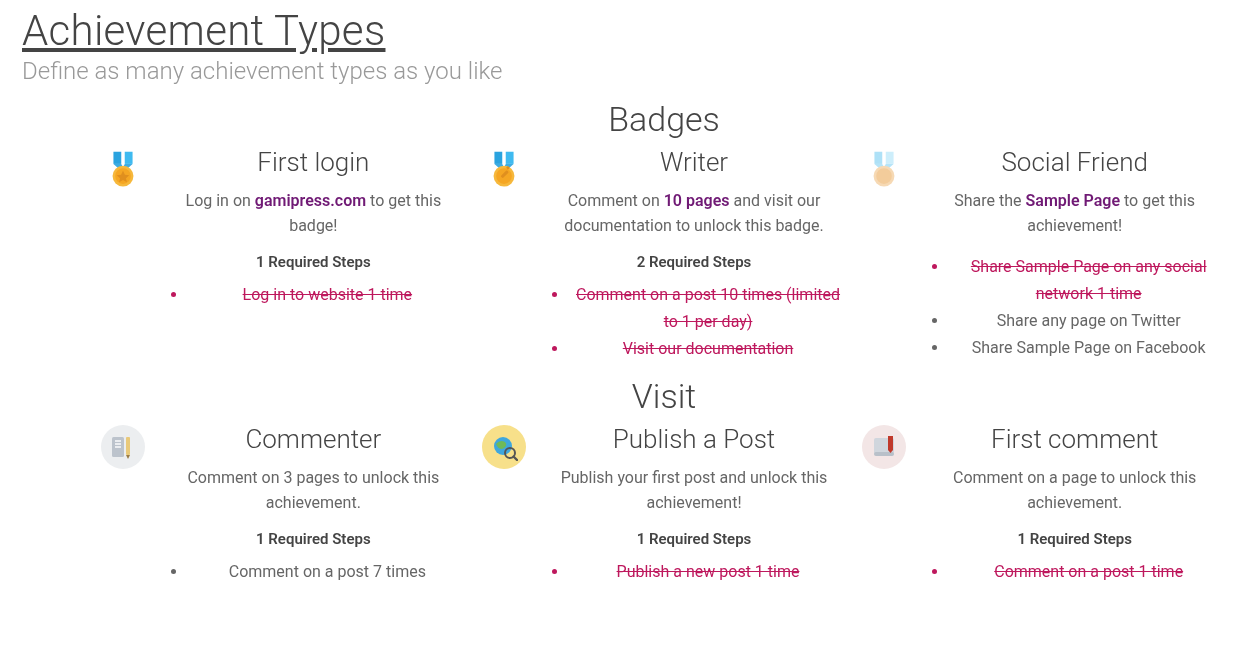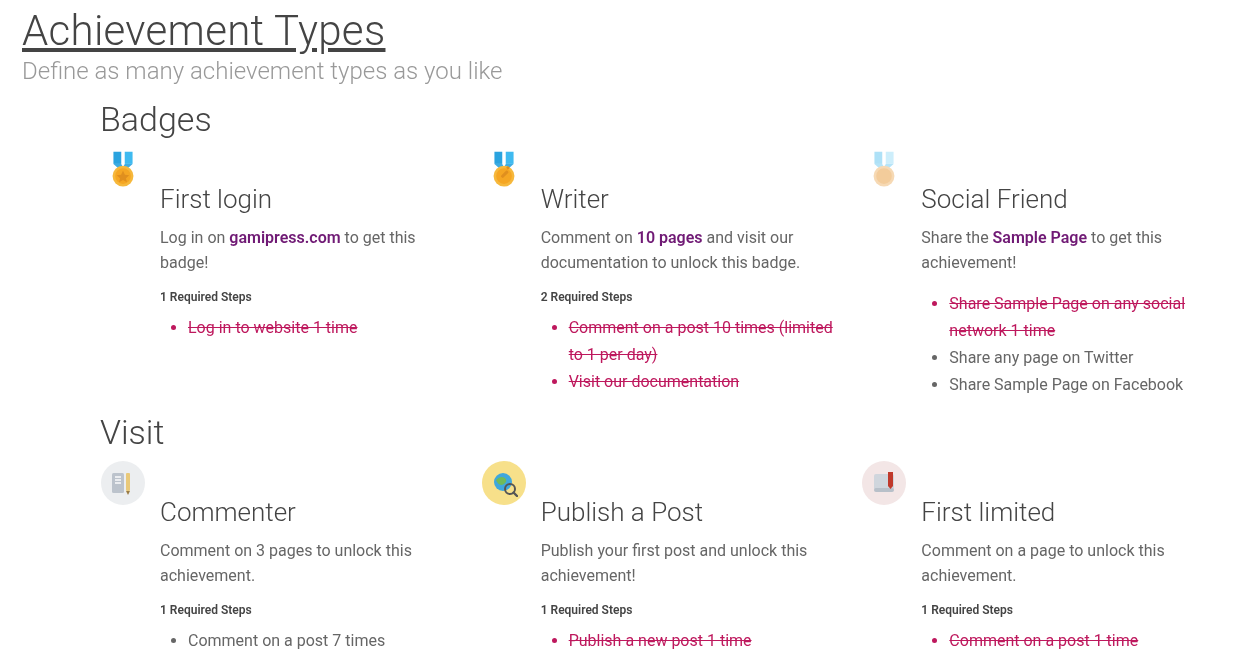--- a/index.html
+++ b/index.html
@@ -21,20 +21,21 @@
   }
   p.subtitle {
     font-size: 24px;
     font-weight: 300;
     color: #999;
     margin-top: 2px;
   }
   .section {
     margin-left: 78px;
     margin-top: 14px;
+    text-align: center;
   }
   h2.section-title {
     font-size: 34px;
     font-weight: 300;
     color: #444;
     margin-bottom: 8px;
   }
   .grid {
     display: flex;
     gap: 14px;
@@ -52,31 +53,30 @@
     display: flex;
     align-items: center;
     justify-content: center;
   }
   .card-body { flex: 1; }
   .card h3 {
     font-size: 26px;
     font-weight: 300;
     color: #444;
     margin-bottom: 12px;
-    margin-top: 37px;
   }
   .card .desc {
     font-size: 16px;
     color: #666;
     line-height: 1.55;
     margin-bottom: 14px;
   }
   .card .desc b { color: #701a75; font-weight: 600; }
   .req-steps {
-    font-size: 12px;
+    font-size: 15px;
     color: #444;
     font-weight: 600;
     margin-bottom: 10px;
   }
   ul.steps {
     list-style: disc;
     padding-left: 28px;
     font-size: 16px;
     color: #666;
     line-height: 1.7;
@@ -216,21 +216,21 @@
             <div class="icon-circle" style="background:#f3e6e6">
       <svg width="30" height="28" viewBox="0 0 30 28">
         <rect x="5" y="5" width="20" height="16" rx="2" fill="#d0d6dd"></rect>
         <rect x="5" y="19" width="20" height="4" rx="2" fill="#b8c0c9"></rect>
         <rect x="19" y="3" width="5" height="14" fill="#c0392b"></rect>
         <polygon points="19,17 24,17 21.5,20" fill="#c0392b"></polygon>
       </svg>
             </div>
           </div>
           <div class="card-body">
-            <h3>First limited</h3>
+            <h3>First comment</h3>
             <p class="desc"><span>Comment on a page to unlock this achievement.</span></p>
             <div class="req-steps">1 Required Steps</div>
             <ul class="steps">
               <li class="done">Comment on a post 1 time</li>
             </ul>
           </div>
         </div>
       </div>
     </div>
   </div>

